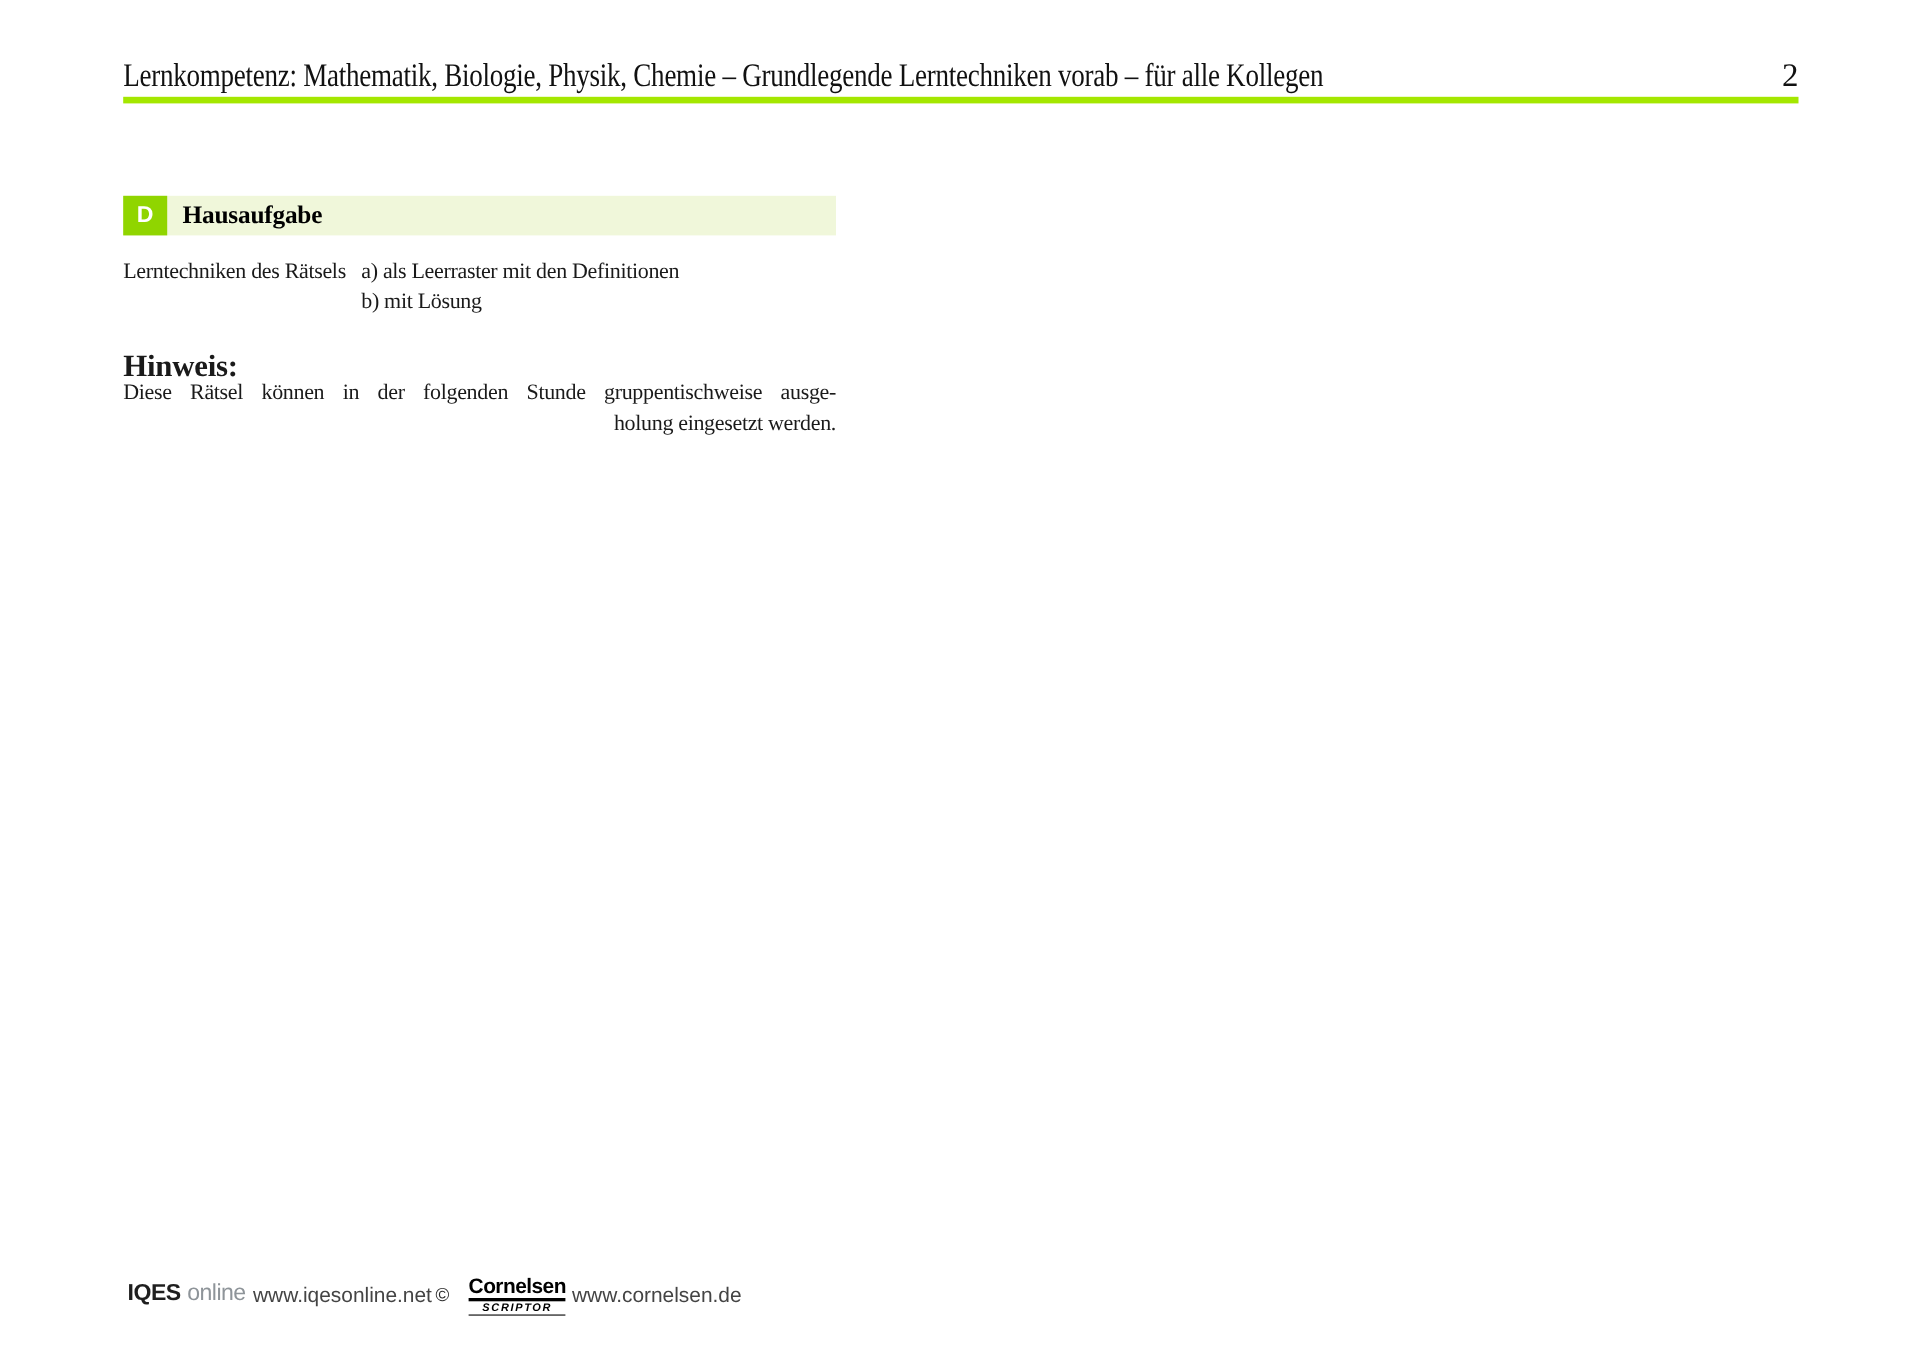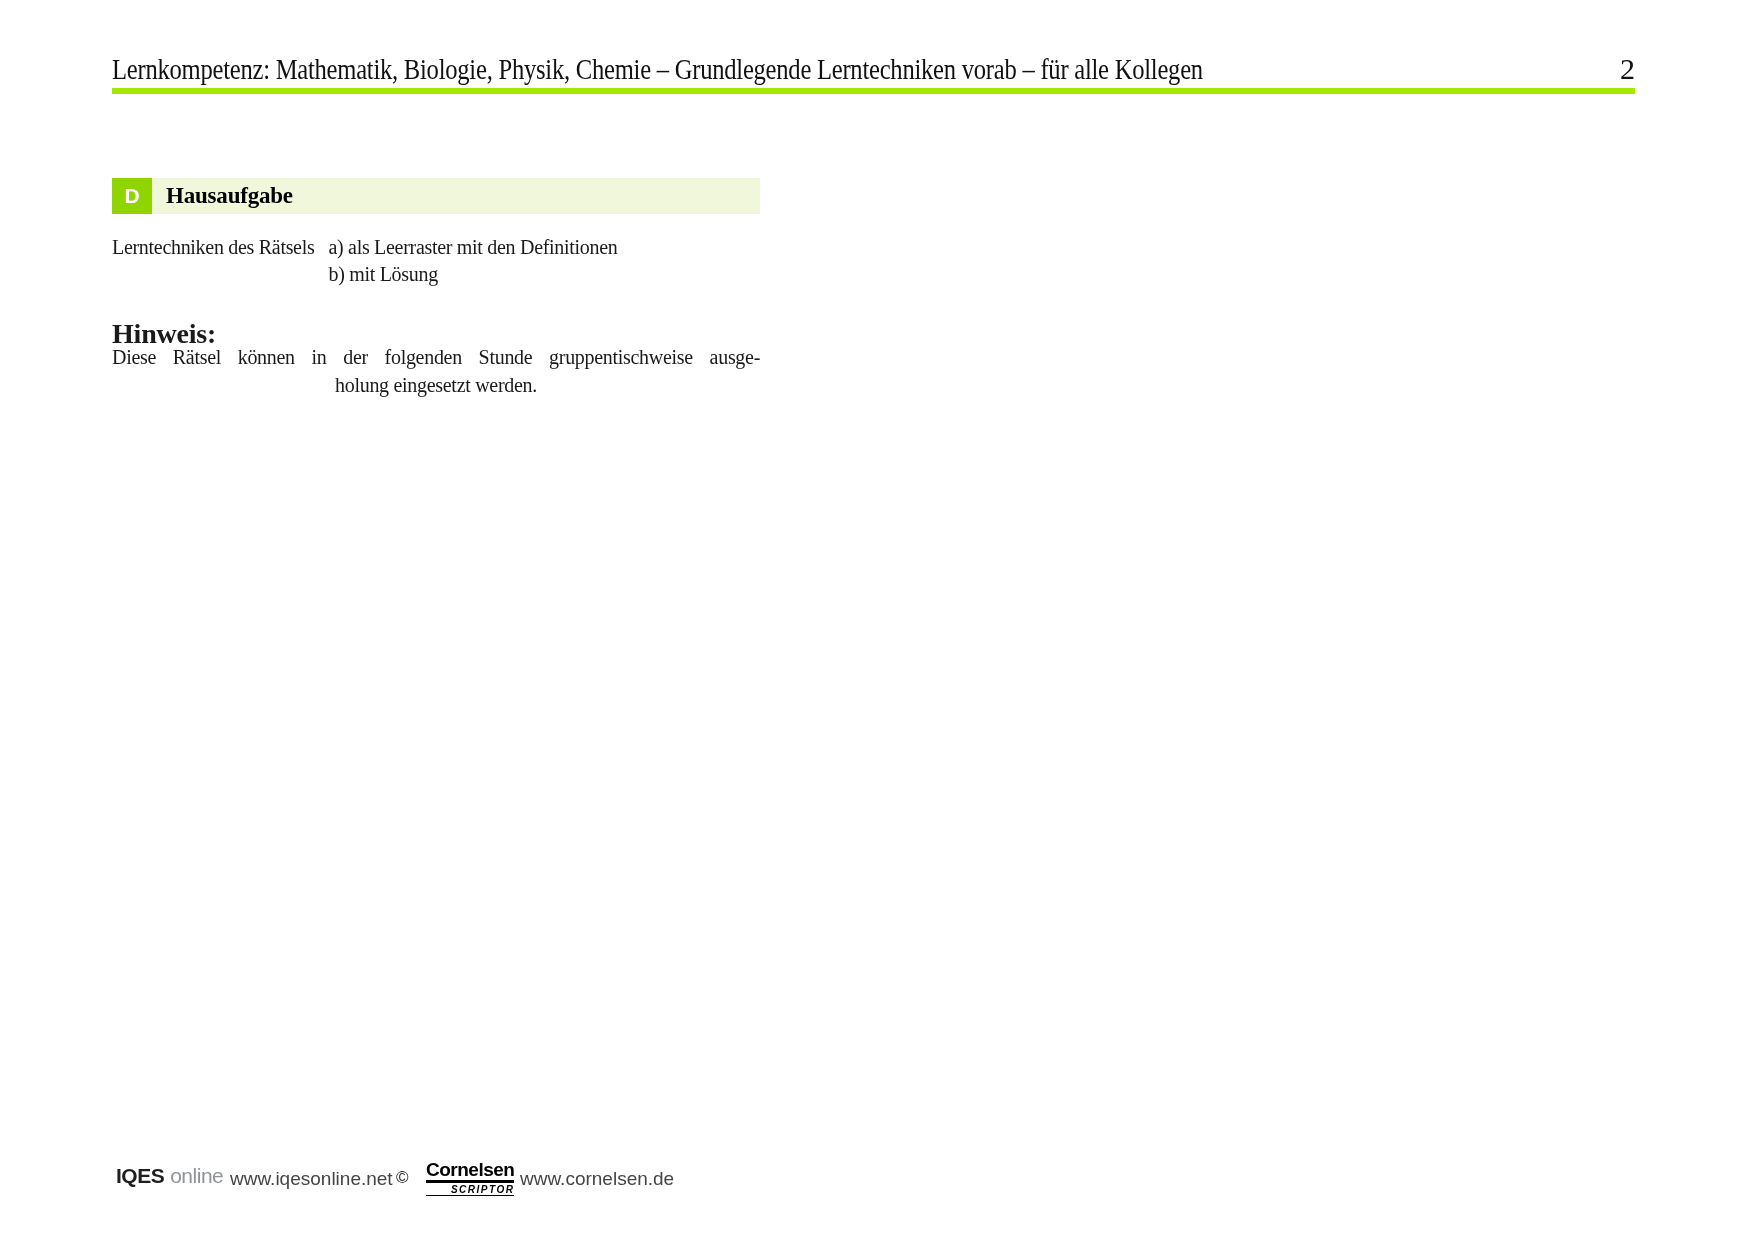--- a/index.html
+++ b/index.html
@@ -69,21 +69,21 @@
   }
   .note{
     position:absolute;left:112px;top:344px;width:648px;
     font-size:20px;letter-spacing:-0.3px;
   }
   .note .jline{
     height:27.5px;line-height:27.5px;
     text-align:justify;text-align-last:justify;
     overflow:hidden;
   }
-  .note .lline{height:27.5px;line-height:27.5px;text-align:center;}
+  .note .lline{height:27.5px;line-height:27.5px;text-align:right;}
 
   
   .footer{position:absolute;left:0;top:0;width:100%;height:100%;pointer-events:none;}
   .iqes-logo{
     position:absolute;left:116px;top:1164px;
     font-family:"Liberation Sans", sans-serif;font-size:21px;
     white-space:nowrap;letter-spacing:-0.5px;
   }
   .iqes-logo .iqes-bold{font-weight:bold;color:#1f1f1f;}
   .iqes-logo .iqes-light{font-weight:normal;color:#8E9499;margin-left:6px;}
@@ -99,21 +99,21 @@
     position:absolute;left:426px;top:1160px;
     font-family:"Liberation Sans", sans-serif;
     display:inline-block;text-align:center;
   }
   .cornelsen-name{
     font-weight:bold;font-size:19px;letter-spacing:-0.5px;color:#000;
     border-bottom:3px solid #000000;padding-bottom:0px;line-height:20px;
   }
   .cornelsen-sub{
     font-weight:bold;font-style:italic;font-size:10px;letter-spacing:1.5px;color:#000;
-    border-bottom:1.5px solid #000;line-height:11px;margin-top:1px;text-align:right;
+    border-bottom:1.5px solid #000;line-height:11px;margin-top:1px;
   }
   .cornelsen-url{
     position:absolute;left:520px;top:1168px;
     font-family:"Liberation Sans", sans-serif;font-size:19px;color:var(--footer-gray);
   }
 </style>
 </head>
 <body>
 
 <div class="page">

